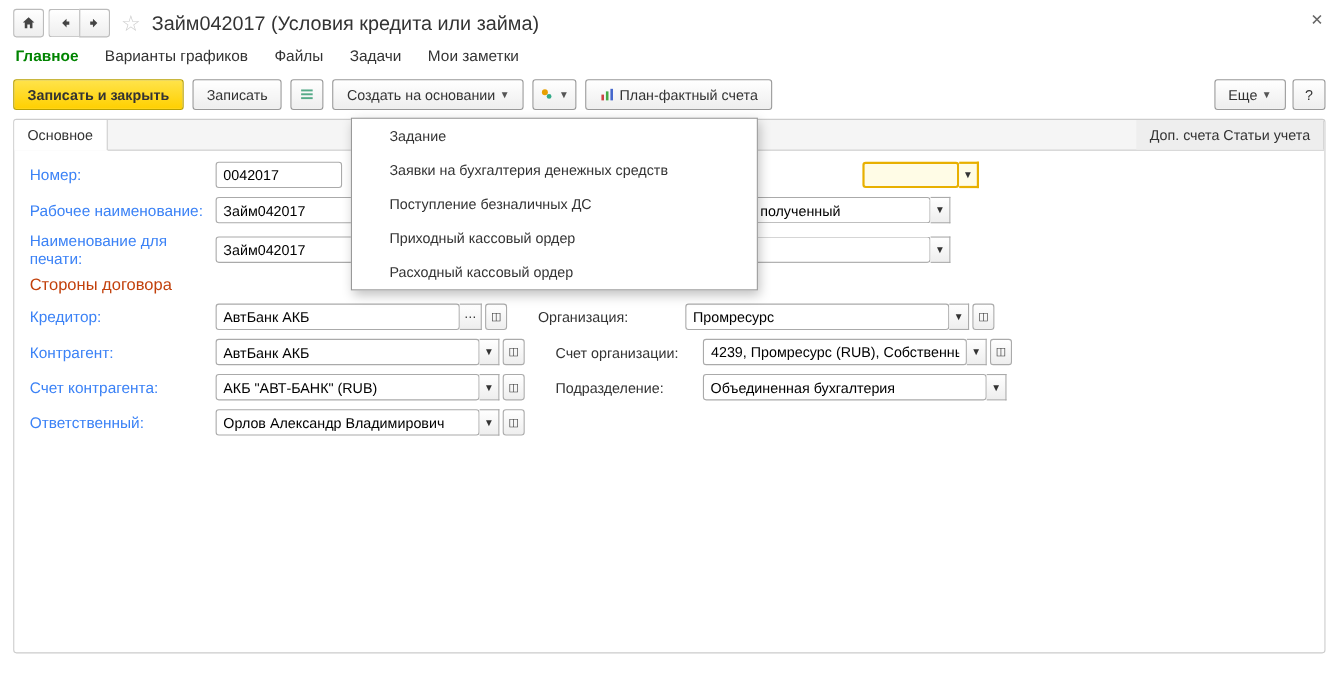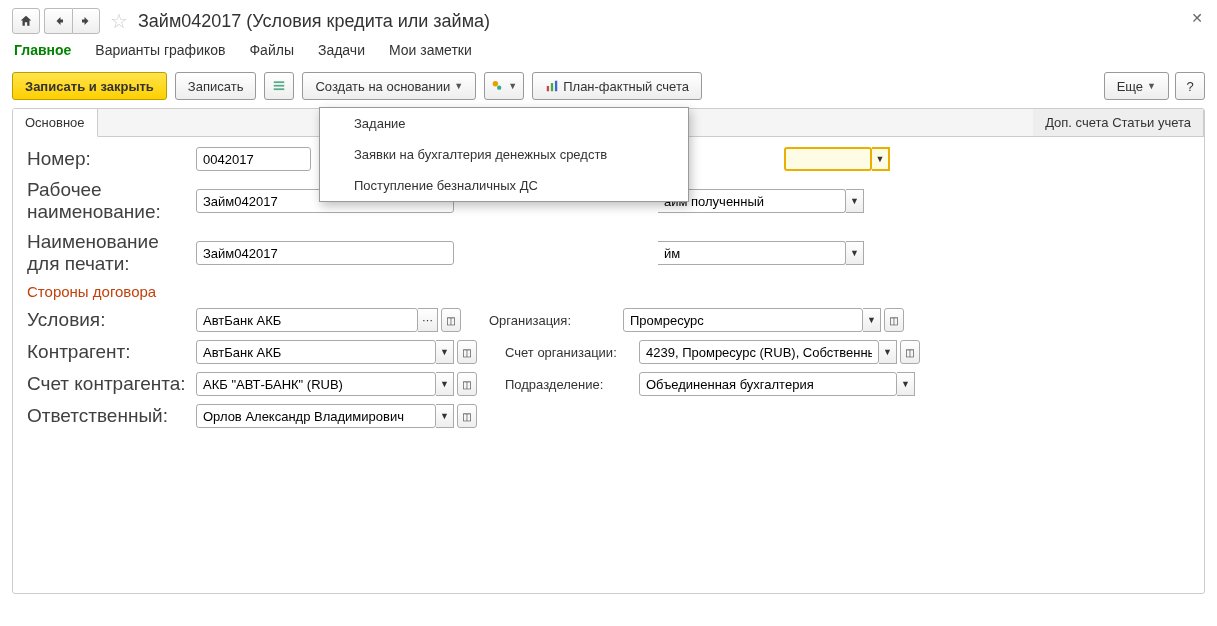--- a/index.html
+++ b/index.html
@@ -21,21 +21,21 @@
 .btn.primary { background: linear-gradient(#ffe34a,#ffd000); border-color: #b8a000; font-weight: bold; }
 .btn.icon-only { padding: 0 6px; width: 30px; justify-content: center; }
 .btn .caret { font-size: 9px; color: #555; }
 .toolbar-right { margin-left: auto; display: flex; gap: 6px; }
 .content { border: 1px solid #ccc; border-radius: 3px; padding: 0; height: 486px; overflow: hidden; }
 .subtabs { display: flex; border-bottom: 1px solid #ccc; background: #f5f5f5; justify-content: space-between; }
 .subtab { padding: 6px 12px; border-right: 1px solid #ccc; background: #eee; cursor: pointer; font-size: 13px; }
 .subtab.active { background: #fff; border-bottom: 1px solid #fff; margin-bottom: -1px; }
 .form { padding: 10px 14px; }
 .row { display: flex; align-items: center; margin-bottom: 8px; gap: 4px; }
-.label { width: 165px; font-size: 19px; color: #404040; }
+.label { width: 165px; font-size: 14px; color: #3b82f6; }
 .label2 { width: 130px; font-size: 13px; color: #333; margin-left: 24px; }
 .field { display: flex; align-items: center; }
 .input { height: 24px; border: 1px solid #aaa; border-radius: 3px; padding: 0 6px; font-size: 13px; background: #fff; }
 .input.w1 { width: 258px; }
 .input.w2 { width: 115px; }
 .input.short { width: 88px; }
 .input.hl { background: #fffce6; border: 2px solid #e8b000; }
 .drop-btn { width: 18px; height: 24px; border: 1px solid #aaa; border-left: none; background: linear-gradient(#fff,#eee); display: flex; align-items: center; justify-content: center; font-size: 9px; cursor: pointer; }
 .drop-btn.hl { border: 2px solid #e8b000; border-left: none; background: #fffce6; }
 .ext-btn { width: 20px; height: 24px; border: 1px solid #aaa; border-radius: 3px; margin-left: 3px; display: flex; align-items: center; justify-content: center; font-size: 10px; cursor: pointer; background: linear-gradient(#fff,#eee); }
@@ -153,21 +153,21 @@
         <input class="input w1" value="Займ042017" style="">
         <div class="col-right" style="margin-left:200px;display:flex;align-items:center">
           <input class="input" style="width: 188px; border-radius: 0px 3px 3px 0px; border-left: none;" value="йм">
           <div class="drop-btn">▼</div>
         </div>
       </div>
 
       <div class="section-title">Стороны договора</div>
 
       <div class="row">
-        <div class="label">Условия:</div>
+        <div class="label">Кредитор:</div>
         <div class="field">
           <input class="input" style="width: 222px;" value="АвтБанк АКБ">
           <div class="dots-btn">⋯</div>
           <div class="ext-btn">◫</div>
         </div>
         <div class="label2">Организация:</div>
         <div class="field">
           <input class="input" style="width: 240px;" value="Промресурс">
           <div class="drop-btn">▼</div>
           <div class="ext-btn">◫</div>
@@ -211,14 +211,16 @@
           <div class="ext-btn">◫</div>
         </div>
       </div>
     </div>
   </div>
 
   <div class="dropdown-menu">
     <div class="menu-item">Задание</div>
     <div class="menu-item">Заявки на бухгалтерия денежных средств</div>
     <div class="menu-item">Поступление безналичных ДС</div>
+    <div class="menu-item">Приходный кассовый ордер</div>
+    <div class="menu-item">Расходный кассовый ордер</div>
   </div>
 </div>
 
 </body></html>

